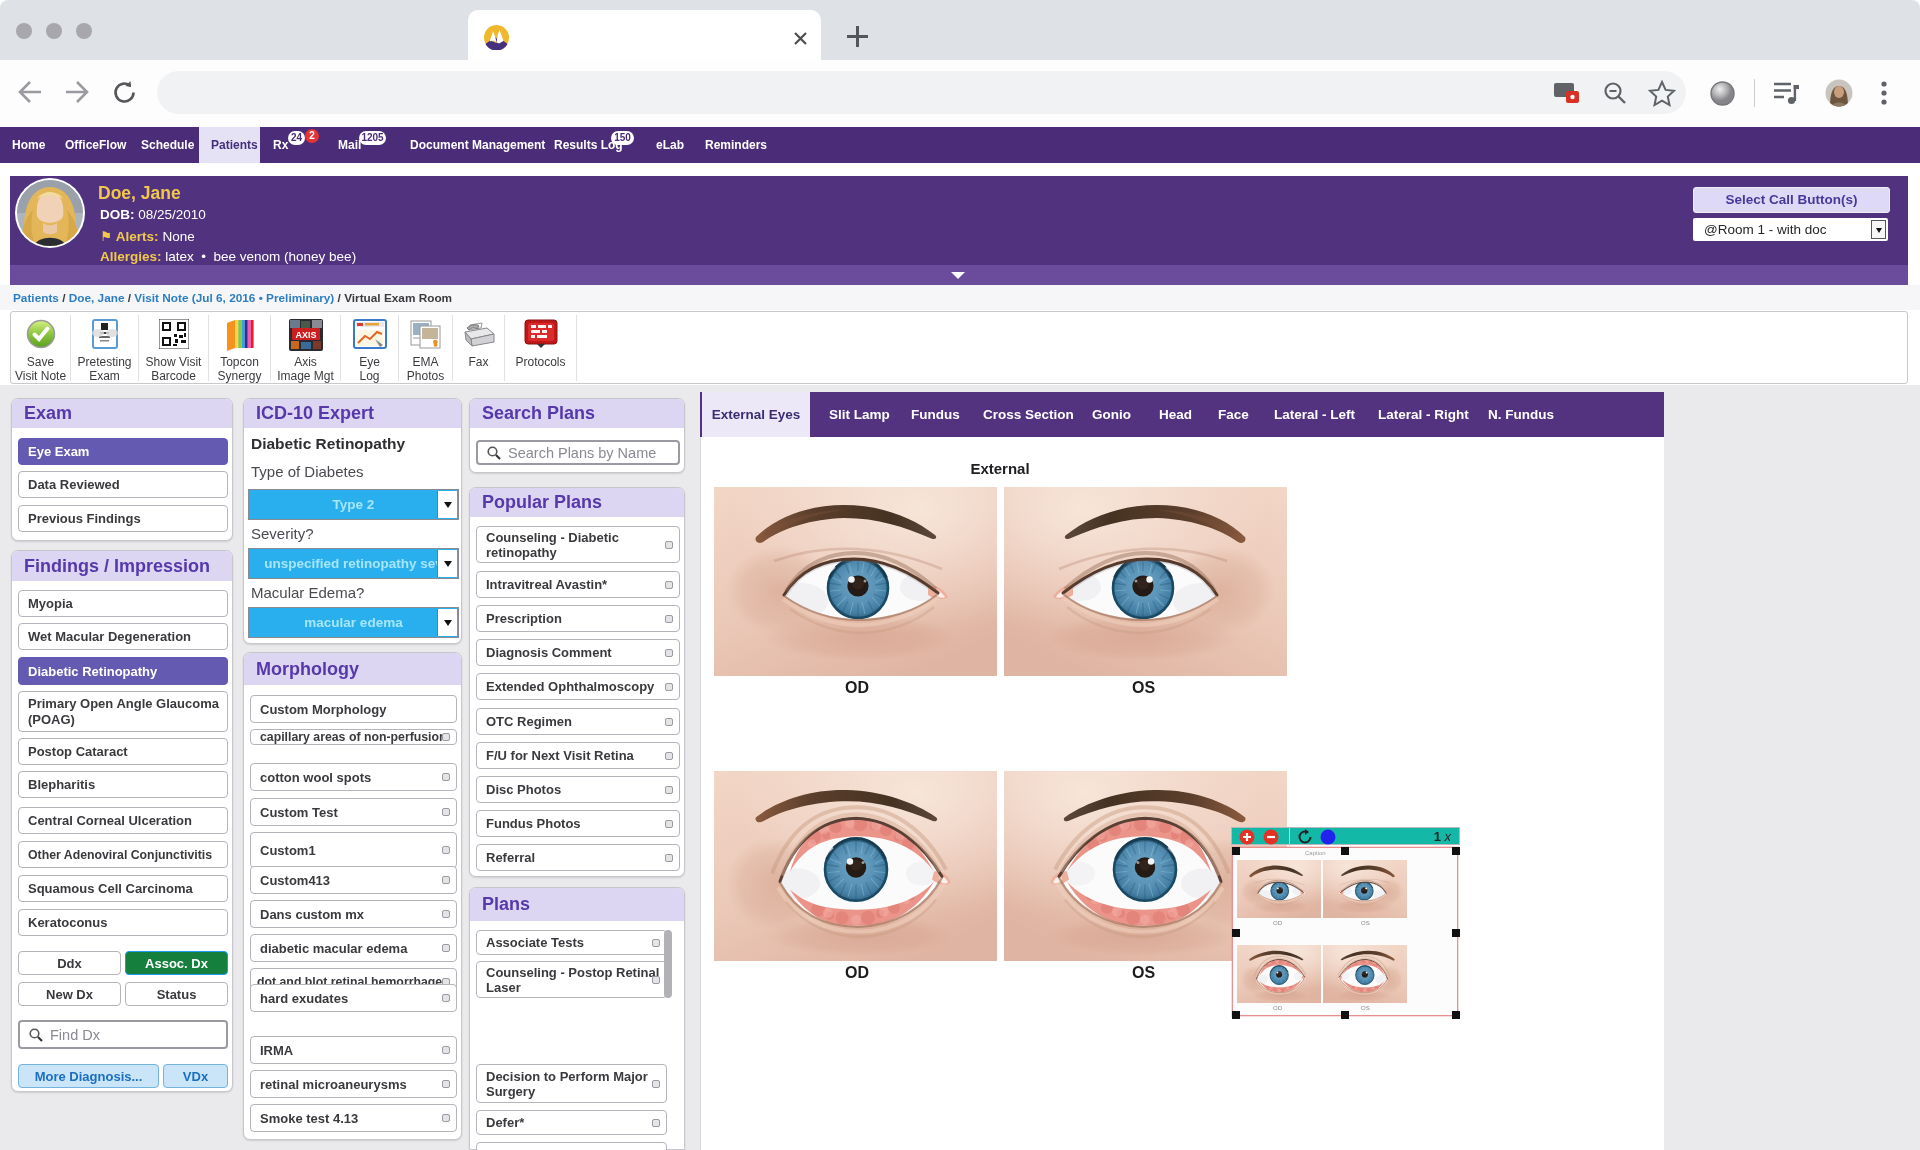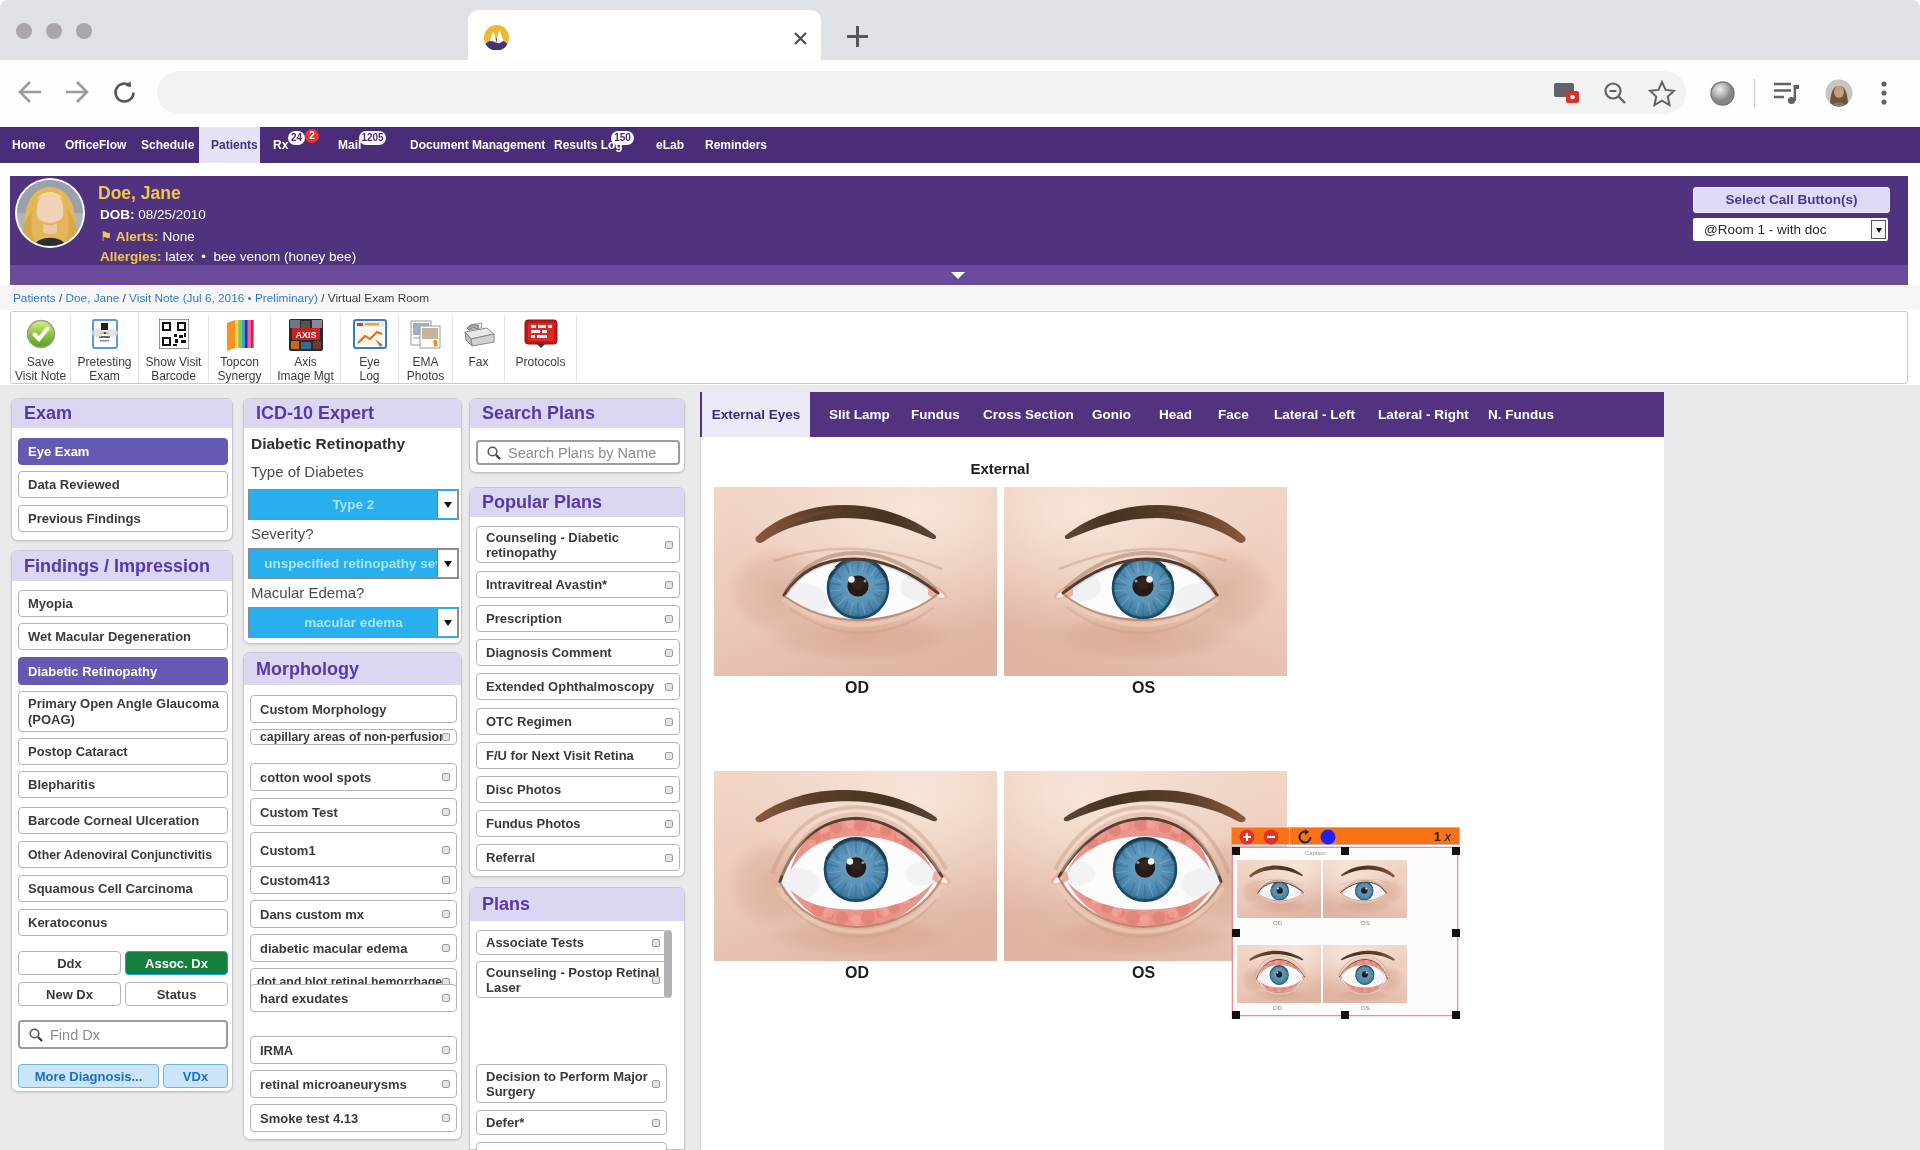--- a/index.html
+++ b/index.html
@@ -167,21 +167,21 @@
     <div style="position:absolute;right:2px;top:2px;width:15px;height:19px;background:#f6f6f6;border:1px solid #555;display:flex;align-items:center;justify-content:center">
         <div style="border:3.5px solid transparent;border-top:5px solid #111;margin-top:4px"></div>
       </div>
   </div>
 </div>
 <div id="bstrip">
   <div style="position:absolute;left:941px;top:7px;border:7px solid transparent;border-top:7px solid #fff"></div>
 </div>
 
 <div id="crumb">
-  <div style="position:absolute;left:13px;top:6px;font-size:11.8px;font-weight:normal;color:#3a3a3e">
+  <div style="position:absolute;left:13px;top:6px;font-size:11.8px;font-weight:bold;color:#3a3a3e">
     <span style="color:#2d7dc3">Patients</span> / <span style="color:#2d7dc3">Doe, Jane</span> / <span style="color:#2d7dc3">Visit Note (Jul 6, 2016 • Preliminary)</span> / <span>Virtual Exam Room</span>
   </div>
 </div>
 
 <div id="toolbar">
   <div class="tcell" style="left:0;width:60px">
     <svg style="margin-top:4px" width="30" height="30" viewBox="0 0 30 30">
         <defs>
           <linearGradient id="sg" x1="0" y1="0" x2="0" y2="1">
             <stop offset="0%" stop-color="#d7f07e"></stop>
@@ -313,21 +313,21 @@
 </div>
 
 <div class="panel" style="left:11px;top:550px;width:222px;height:542px">
   <div class="phead" style="height:30px;line-height:30px">Findings / Impression</div>
   <div class="btn" style="left:6px;top:39px;width:210px;height:27px">Myopia</div>
   <div class="btn" style="left:6px;top:72px;width:210px;height:27px">Wet Macular Degeneration</div>
   <div class="btn sel" style="left:6px;top:106px;width:210px;height:28px">Diabetic Retinopathy</div>
   <div class="btn" style="left:6px;top:140px;width:210px;height:41px;line-height:16px">Primary Open Angle Glaucoma (POAG)</div>
   <div class="btn" style="left:6px;top:187px;width:210px;height:27px">Postop Cataract</div>
   <div class="btn" style="left:6px;top:220px;width:210px;height:27px">Blepharitis</div>
-  <div class="btn" style="left:6px;top:256px;width:210px;height:27px">Barcode Corneal Ulceration</div>
+  <div class="btn" style="left:6px;top:256px;width:210px;height:27px">Central Corneal Ulceration</div>
   <div class="btn" style="left:6px;top:290px;width:210px;height:27px;font-size:12.3px">Other Adenoviral Conjunctivitis</div>
   <div class="btn" style="left:6px;top:324px;width:210px;height:27px">Squamous Cell Carcinoma</div>
   <div class="btn" style="left:6px;top:358px;width:210px;height:27px">Keratoconus</div>
   <div class="btn btnc" style="left:6px;top:400px;width:103px;height:24px">Ddx</div>
   <div class="btn btnc" style="left:113px;top:400px;width:103px;height:24px;background:#15803d;border-color:#1a9af0;color:#fff">Assoc. Dx</div>
   <div class="btn btnc" style="left:6px;top:431px;width:103px;height:24px">New Dx</div>
   <div class="btn btnc" style="left:113px;top:431px;width:103px;height:24px">Status</div>
   <div class="srch" style="left:6px;top:469px;width:210px;height:29px"><svg style="margin:0 7px 0 9px" width="14" height="14" viewBox="0 0 14 14">
         <circle cx="5.5" cy="5.5" r="4.3" stroke="#555" stroke-width="1.6" fill="none"></circle>
         <path d="M9 9 L13 13" stroke="#333" stroke-width="2.2"></path>
@@ -579,21 +579,21 @@
       <use href="#eyeR"></use>
     </svg>
   <svg style="position:absolute;left:303px;top:334px" width="283" height="190" viewBox="0 0 283 189" preserveAspectRatio="none">
       <g transform="translate(283,0) scale(-1,1)">
         <use href="#eyeR"></use>
       </g>
     </svg>
   <div class="odos" style="left:144px;top:527px">OD</div>
   <div class="odos" style="left:431px;top:527px">OS</div>
 
-  <div style="position:absolute;left:530px;top:390px;width:229px;height:18px;background:#f97316;border:1px solid #b8b8bc">
+  <div style="position:absolute;left:530px;top:390px;width:229px;height:18px;background:#14b8a6;border:1px solid #b8b8bc">
     <svg style="position:absolute;left:7px;top:1px" width="16" height="16" viewBox="0 0 16 16">
         <circle cx="8" cy="8" r="7.5" fill="#e33224"></circle>
         <path d="M8 4 V12 M4 8 H12" stroke="#fff" stroke-width="2.2"></path>
       </svg>
     <svg style="position:absolute;left:31px;top:1px" width="16" height="16" viewBox="0 0 16 16">
         <circle cx="8" cy="8" r="7.5" fill="#e33224"></circle>
         <path d="M4 8 H12" stroke="#fff" stroke-width="2.2"></path>
       </svg>
     <div style="position:absolute;left:57px;top:0;width:1px;height:18px;background:#ccc"></div>
     <svg style="position:absolute;left:65px;top:1px" width="16" height="16" viewBox="0 0 16 16">

